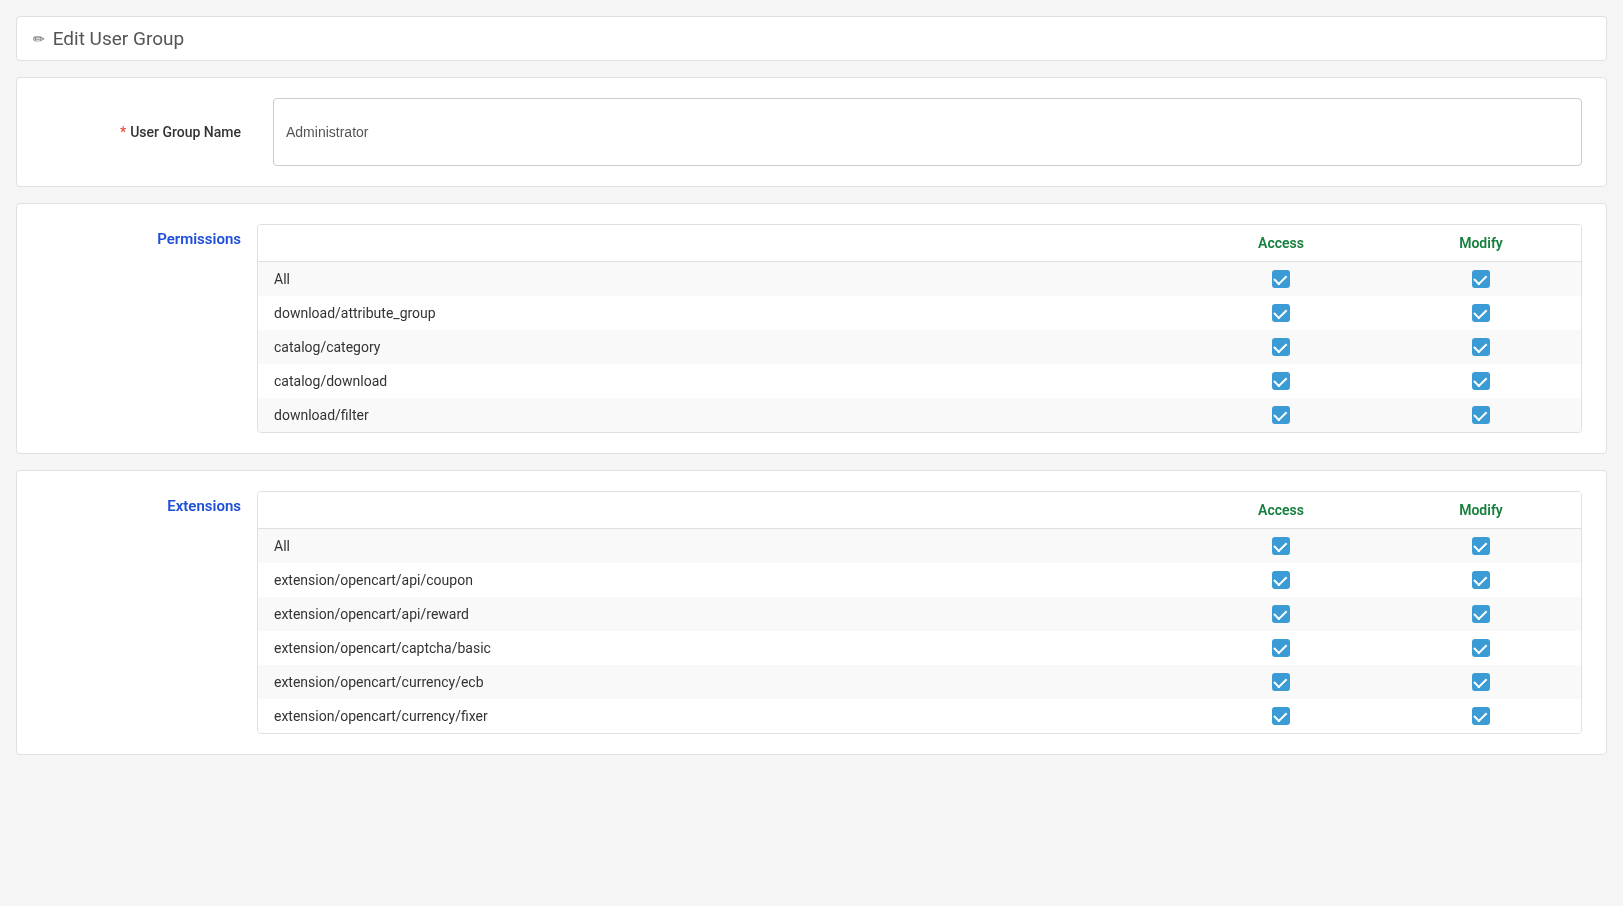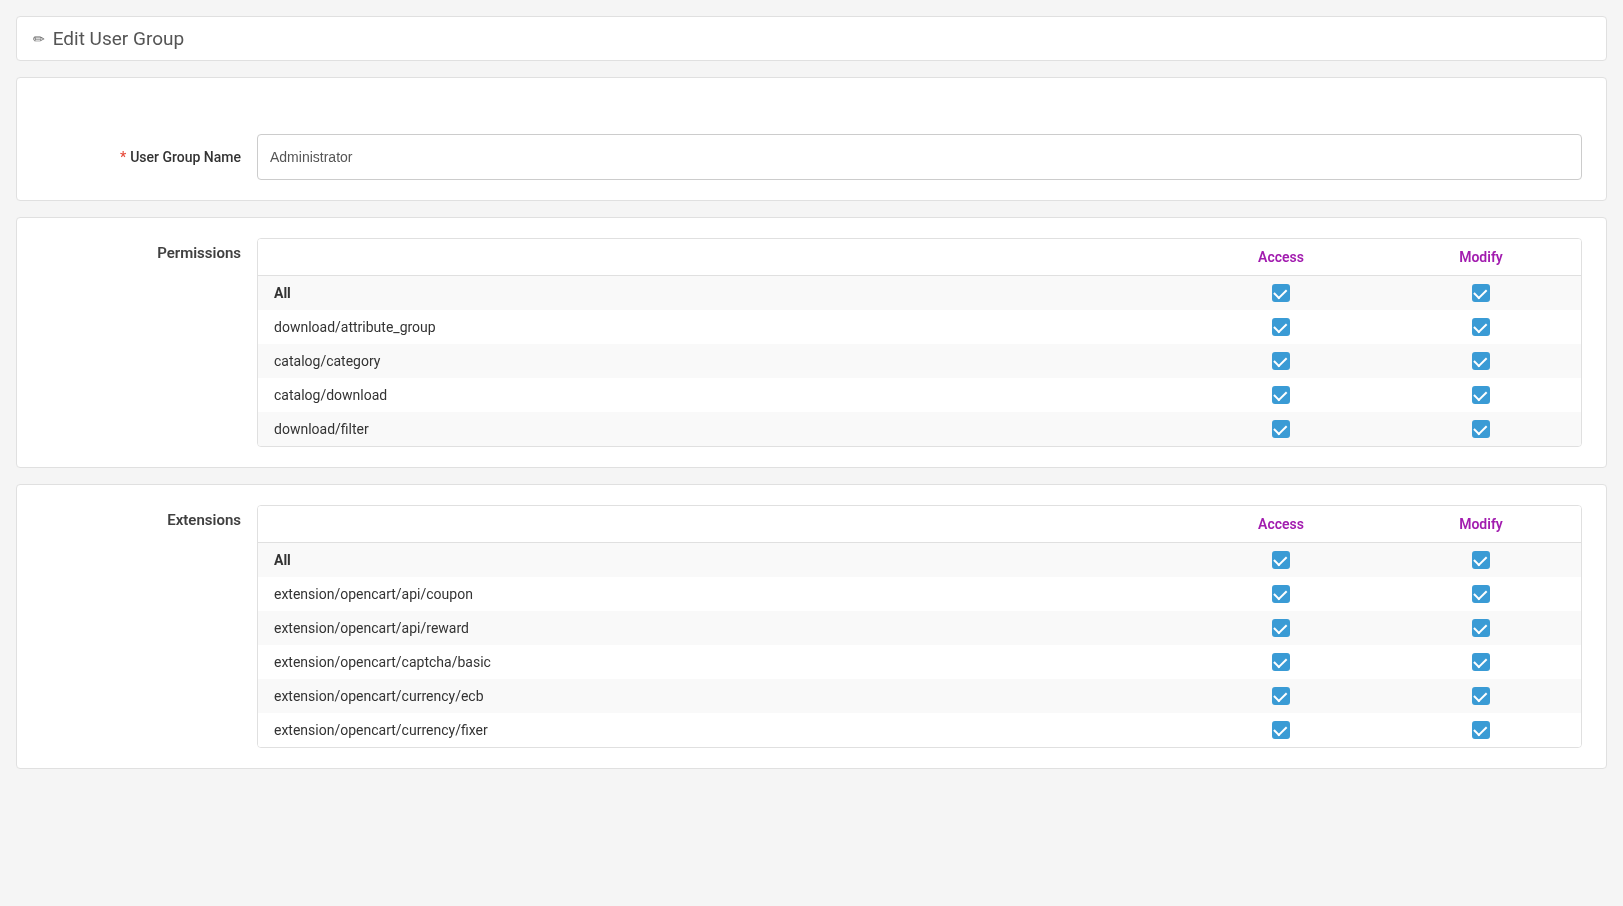--- a/index.html
+++ b/index.html
@@ -35,39 +35,38 @@
     .form-section {
       background: #fff;
       border: 1px solid #e0e0e0;
       border-radius: 4px;
       padding: 20px 24px;
       margin-bottom: 16px;
     }
     .form-row {
       display: flex;
       align-items: center;
-      gap: 16px;
-      margin-top: 36px;
+      gap: 32px;
     }
     .form-label {
       width: 200px;
       text-align: right;
       font-weight: 500;
       color: #333;
       flex-shrink: 0;
     }
     .required-star {
       color: #e74c3c;
       margin-right: 4px;
     }
     .form-input {
       flex: 1;
       border: 1px solid #ccc;
       border-radius: 4px;
-      padding: 14px 12px;
+      padding: 25px 12px;
       font-size: 14px;
       color: #555;
       outline: none;
     }
 
     
     .section-wrapper {
       background: #fff;
       border: 1px solid #e0e0e0;
       border-radius: 4px;
@@ -76,21 +75,21 @@
     }
     .section-row {
       display: flex;
       align-items: flex-start;
       gap: 16px;
     }
     .section-label {
       width: 200px;
       text-align: right;
       font-weight: 600;
-      color: #404040;
+      color: #1d4ed8;
       flex-shrink: 0;
       padding-top: 6px;
       font-size: 15px;
     }
     .table-container {
       flex: 1;
       border: 1px solid #e0e0e0;
       border-radius: 4px;
       overflow: hidden;
       position: relative;
@@ -101,21 +100,21 @@
       width: 100%;
       border-collapse: collapse;
     }
     .permissions-table thead tr {
       background: #fff;
     }
     .permissions-table thead th {
       padding: 10px 16px;
       text-align: left;
       font-weight: 600;
-      color: #a21caf;
+      color: #15803d;
       border-bottom: 1px solid #e0e0e0;
     }
     .permissions-table thead th.col-access,
     .permissions-table thead th.col-modify {
       text-align: center;
       width: 200px;
     }
     .permissions-table tbody tr:nth-child(odd) {
       background: #f9f9f9;
     }
@@ -125,21 +124,21 @@
     .permissions-table tbody td {
       padding: 8px 16px;
       color: #333;
     }
     .permissions-table tbody td.col-access,
     .permissions-table tbody td.col-modify {
       text-align: center;
       width: 200px;
     }
     .row-all td {
-      font-weight: 700;
+      font-weight: 400;
     }
     .custom-checkbox {
       width: 18px;
       height: 18px;
       border: 2px solid #3a9bd5;
       border-radius: 3px;
       background: #3a9bd5;
       display: inline-flex;
       align-items: center;
       justify-content: center;

